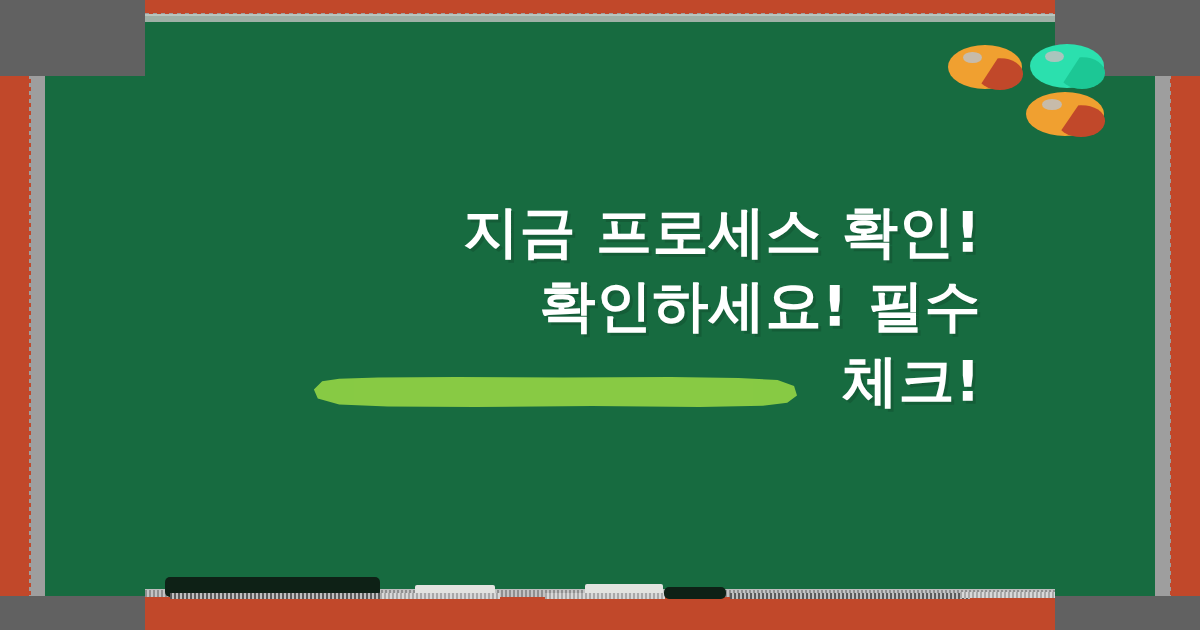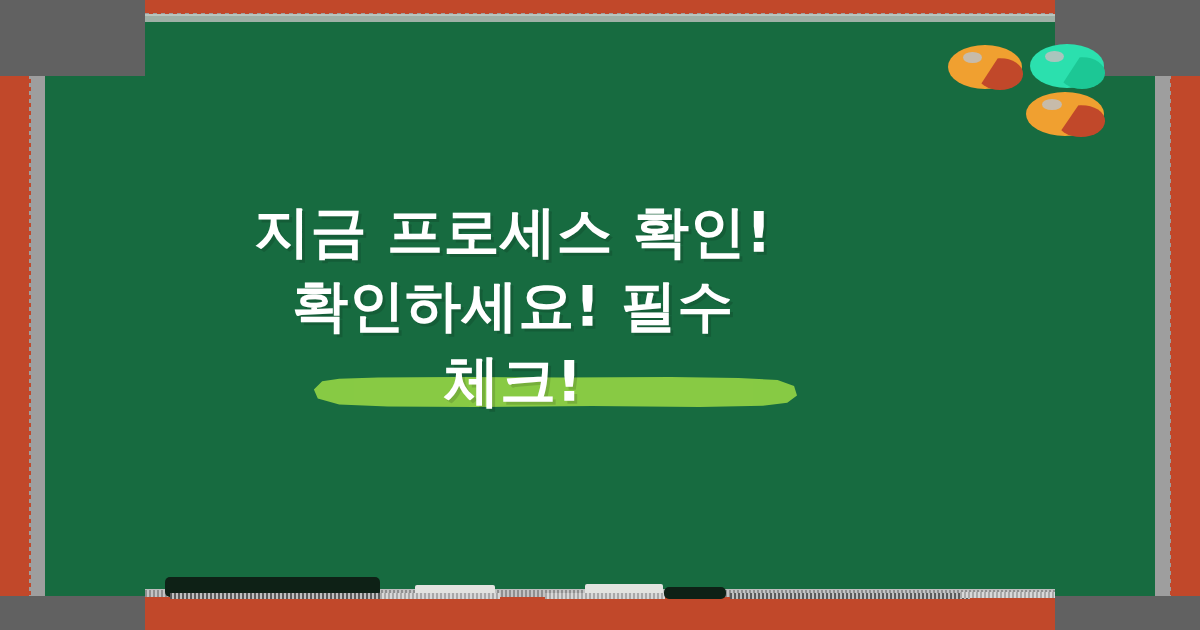--- a/index.html
+++ b/index.html
@@ -108,21 +108,21 @@
   .blob.b2 .shade { background: #1CC795; }
   .blob.b3 { left: 1026px; top: 92px; width: 78px; height: 44px; background: #F0A030; }
   .blob.b3 .shade { background: #C1482A; }
 
   
   .headline-wrap {
     position: absolute;
     left: 45px;
     top: 195px;
     width: 936px;
-    text-align: center;
+    text-align: right;
   }
   .headline {
     position: relative;
     display: inline-block;
     font-family: "DejaVu Sans", sans-serif;
     font-weight: bold;
     font-size: 56px;
     line-height: 1.33;
     color: #FFFFFF;
     letter-spacing: 0.5px;

